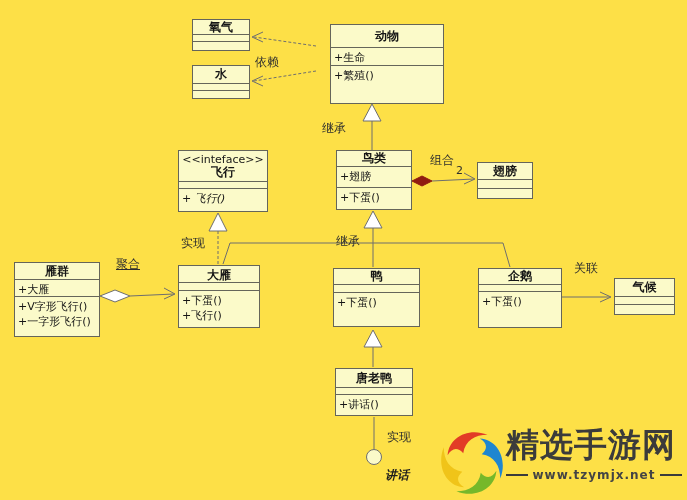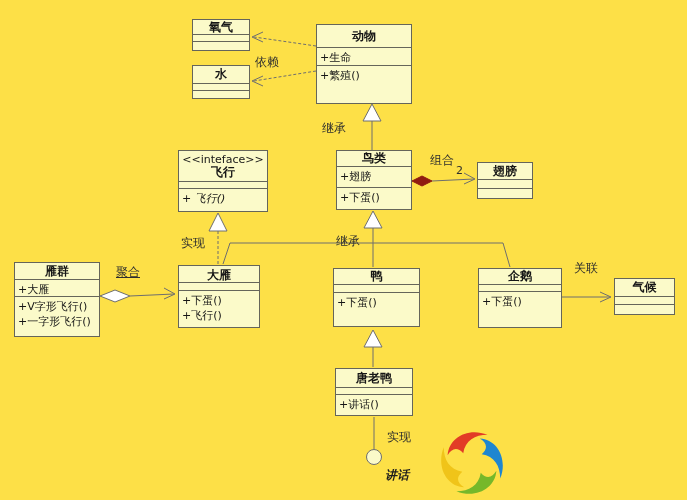--- a/index.html
+++ b/index.html
@@ -80,21 +80,21 @@
   </div>
 
   <div class="uml-class" style="left:192px;top:65px;width:58px;">
     <div class="c-title" style="height:18px;">
         <span>水</span>
       </div>
     <div class="c-empty" style="height:7px;"></div>
     <div class="c-empty" style="height:7px;"></div>
   </div>
 
-  <div class="uml-class" style="left:316px;top:24px;width:96px;">
+  <div class="uml-class" style="left:330px;top:24px;width:114px;">
     <div class="c-title" style="height:23px;">
         <span>动物</span>
       </div>
     <div class="c-members" style="height:18px;">
       <div class="member">+生命</div>
     </div>
     <div class="c-members" style="height:37px;">
       <div class="member">+繁殖()</div>
     </div>
   </div>
@@ -191,29 +191,37 @@
       <div class="member">+讲话()</div>
     </div>
   </div>
 
   <div class="lbl" style="left:255px;top:54px;">依赖</div>
   <div class="lbl" style="left:322px;top:120px;">继承</div>
   <div class="lbl" style="left:430px;top:152px;">组合</div>
   <div class="lbl small" style="left:456px;top:164px;">2</div>
   <div class="lbl" style="left:181px;top:235px;">实现</div>
   <div class="lbl" style="left:336px;top:233px;">继承</div>
-  <div class="lbl" style="left:116px;top:264px;text-decoration:underline;">聚合</div>
+  <div class="lbl" style="left:116px;top:256px;text-decoration:underline;">聚合</div>
   <div class="lbl" style="left:574px;top:260px;">关联</div>
   <div class="lbl" style="left:387px;top:429px;">实现</div>
   <div class="lbl bold-italic" style="left:361px;top:467px;margin-left:24px;">讲话</div>
 
   <div id="watermark">
     <svg width="64" height="74" viewBox="0 0 64 76">
       <g>
         <path d="M7,32 C8,14 28,3 48,11 C35,11 25,17 23,30 C17,23 11,25 7,32 Z" fill="#e23c26"></path>
         <path d="M7,32 C8,14 28,3 48,11 C35,11 25,17 23,30 C17,23 11,25 7,32 Z" fill="#1f86d0" transform="rotate(90 32 40)"></path>
         <path d="M7,32 C8,14 28,3 48,11 C35,11 25,17 23,30 C17,23 11,25 7,32 Z" fill="#76b82a" transform="rotate(180 32 40)"></path>
         <path d="M7,32 C8,14 28,3 48,11 C35,11 25,17 23,30 C17,23 11,25 7,32 Z" fill="#f0c419" transform="rotate(270 32 40)"></path>
       </g>
     </svg>
+    <div id="wm-text">
+      <div id="wm-name">精选手游网</div>
+      <div id="wm-url-row">
+        <div class="rule"></div>
+        <div id="wm-url">www.tzymjx.net</div>
+        <div class="rule"></div>
+      </div>
+    </div>
   </div>
 
 </div>
 
 </body></html>

